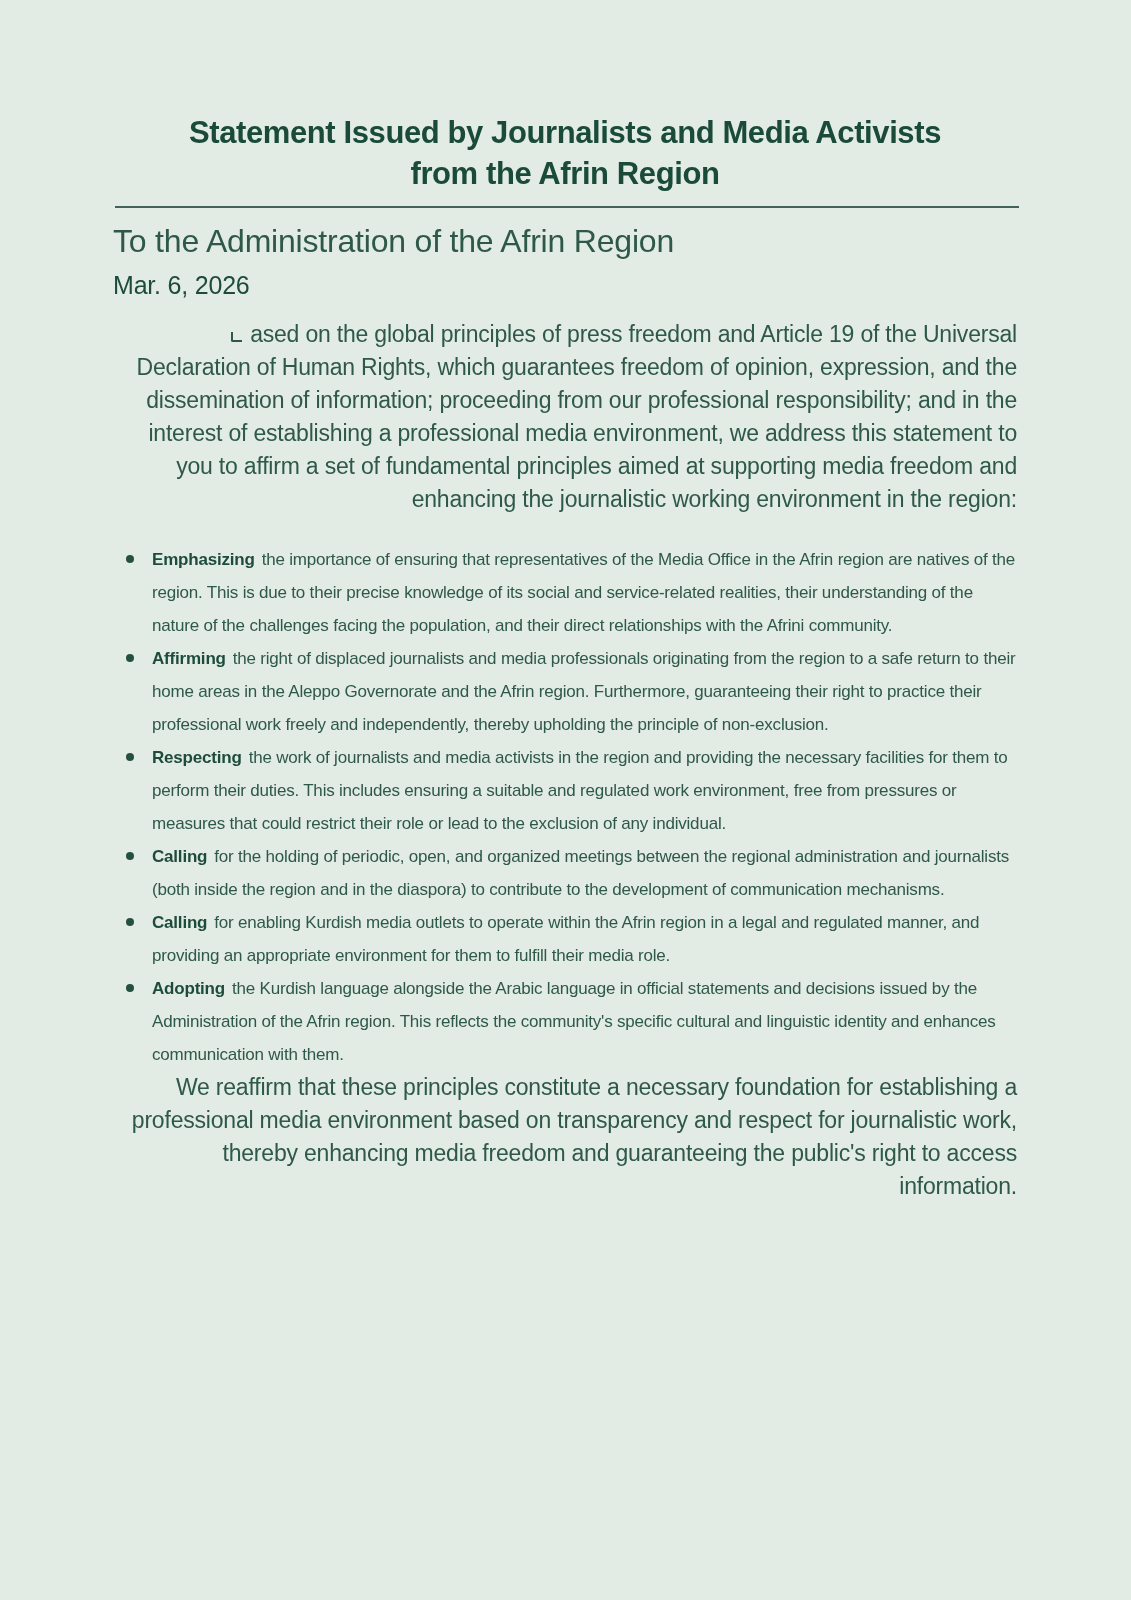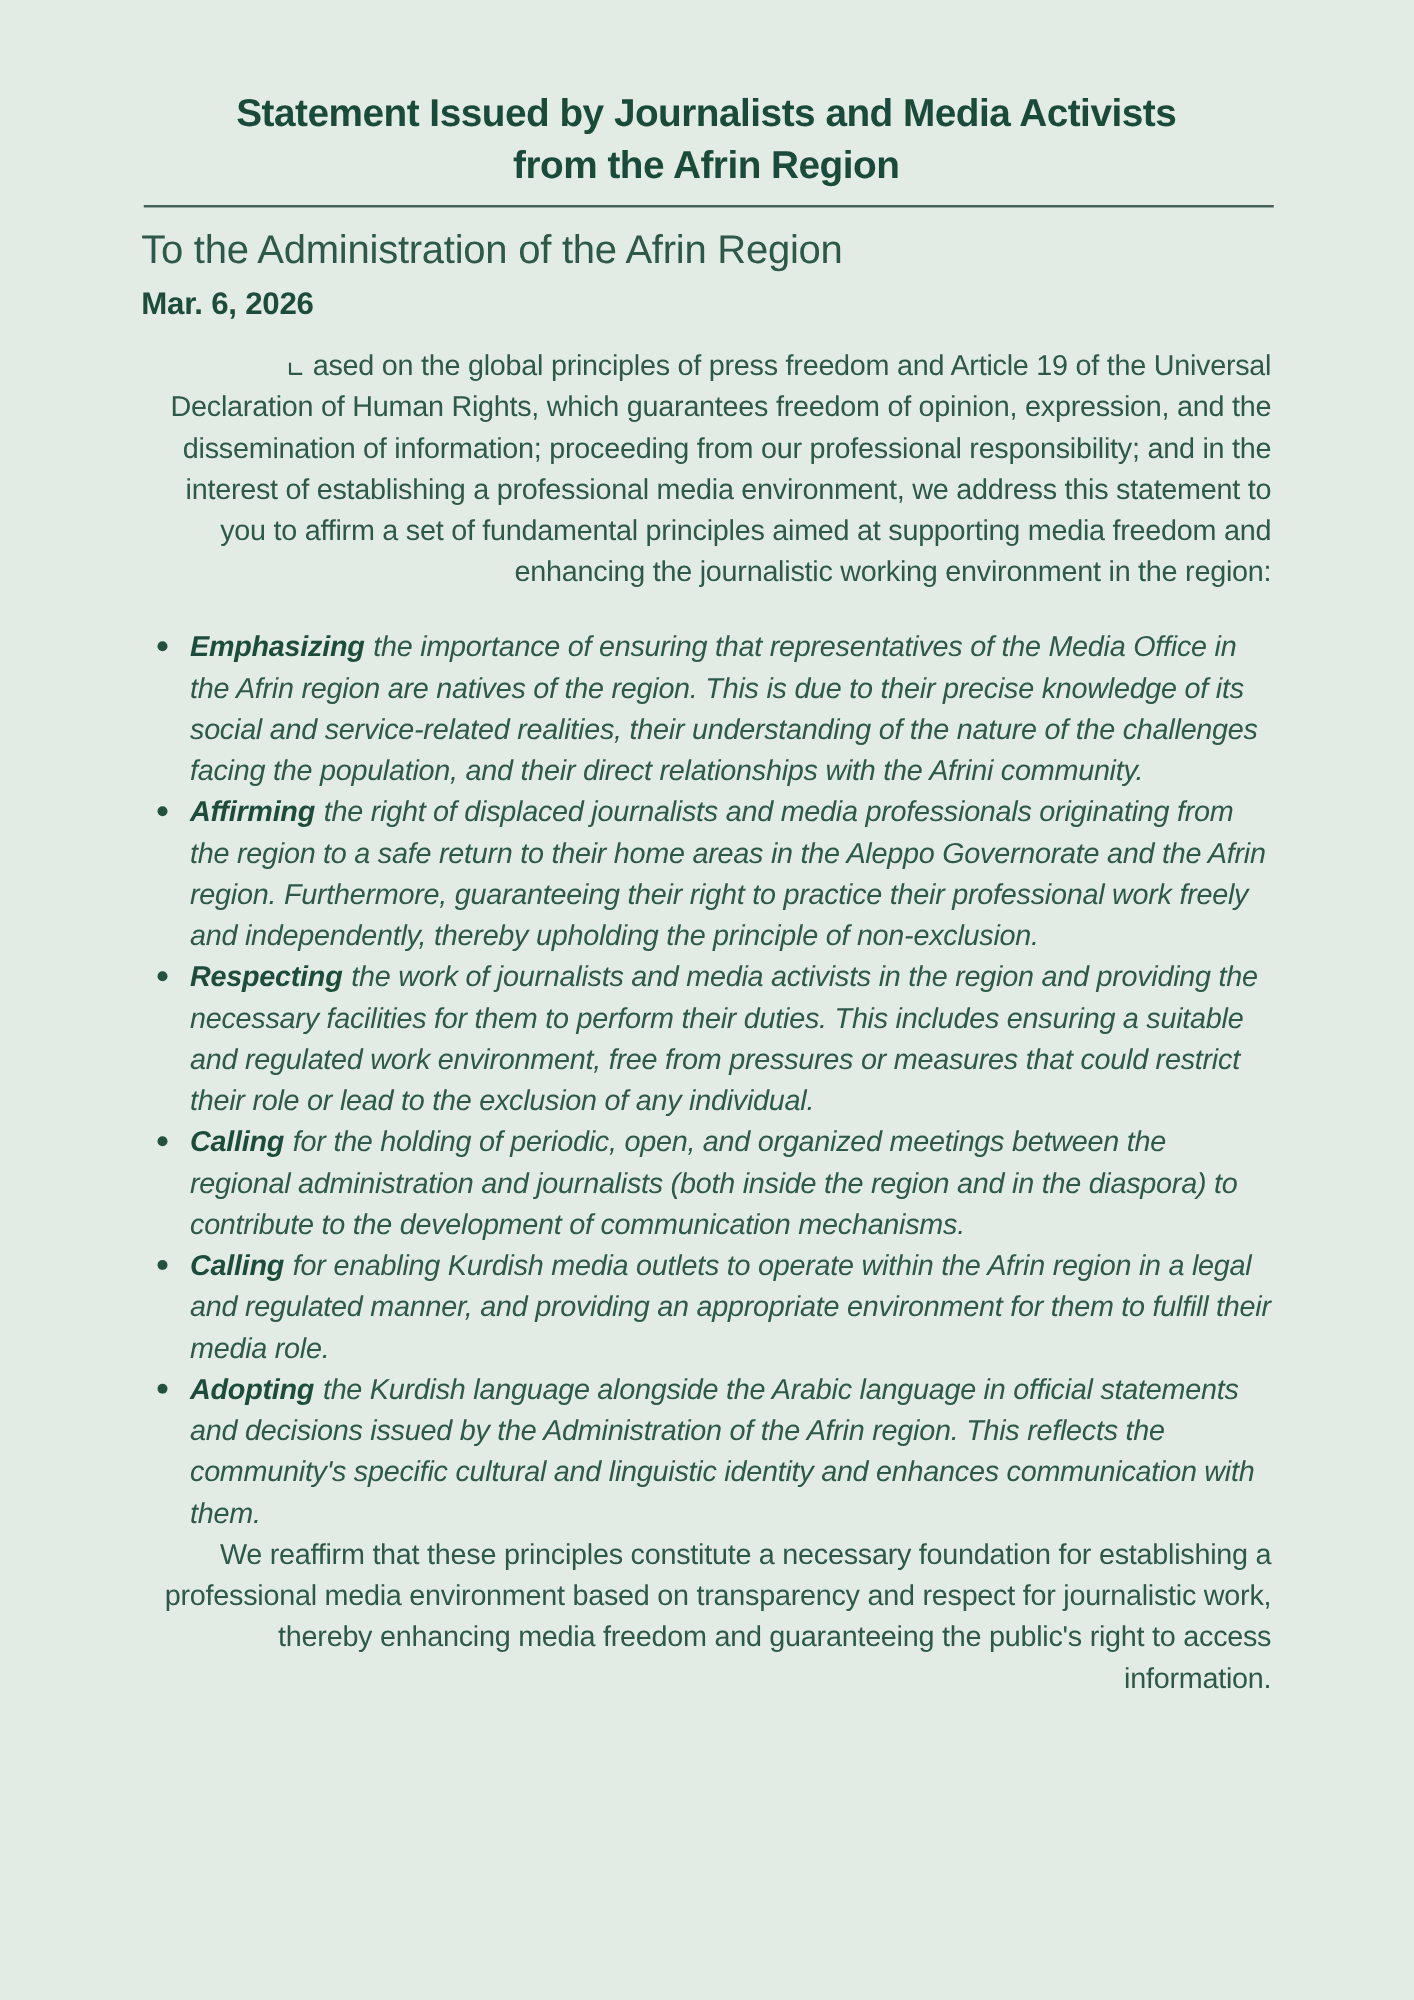--- a/index.html
+++ b/index.html
@@ -11,21 +11,21 @@
     height: 1600px;
     background: #e2ebe4;
     font-family: "Liberation Sans", sans-serif;
     color: #2e594a;
     -webkit-font-smoothing: antialiased;
   }
   .page {
     width: 1131px;
     height: 1560px;
     box-sizing: border-box;
-    padding: 70px 114px 0 113px;
+    padding: 112px 114px 0 113px;
     overflow: hidden;
   }
   .doc-title {
     margin: 0 0 12px 0;
     text-align: center;
     color: #1a4a3a;
     font-size: 31px;
     line-height: 41px;
     font-weight: 700;
     letter-spacing: -0.4px;
@@ -41,21 +41,21 @@
     margin: 18px 0 0 0;
     font-size: 32px;
     line-height: 31px;
     letter-spacing: -0.2px;
     color: #2e594a;
   }
   .date-line {
     margin: 13px 0 0 0;
     font-size: 25px;
     line-height: 31px;
-    font-weight: 700;
+    font-weight: 400;
     color: #1d4c3c;
     letter-spacing: -0.2px;
   }
   .intro, .closing {
     margin: 17px 0 0 0;
     font-size: 23px;
     line-height: 33px;
     letter-spacing: -0.2px;
     text-align: right;
   }
@@ -70,24 +70,23 @@
     margin-right: 8px;
   }
   .principles {
     list-style: none;
     margin: 27px 0 0 0;
     padding: 0;
   }
   .principles li {
     position: relative;
     padding-left: 39px;
-    font-size: 23px;
+    font-size: 17px;
     line-height: 33px;
     letter-spacing: -0.2px;
-    font-style: italic;
   }
   .principles li::before {
     content: "";
     position: absolute;
     left: 13px;
     top: 12px;
     width: 8px;
     height: 8px;
     border-radius: 50%;
     background: #24503f;

